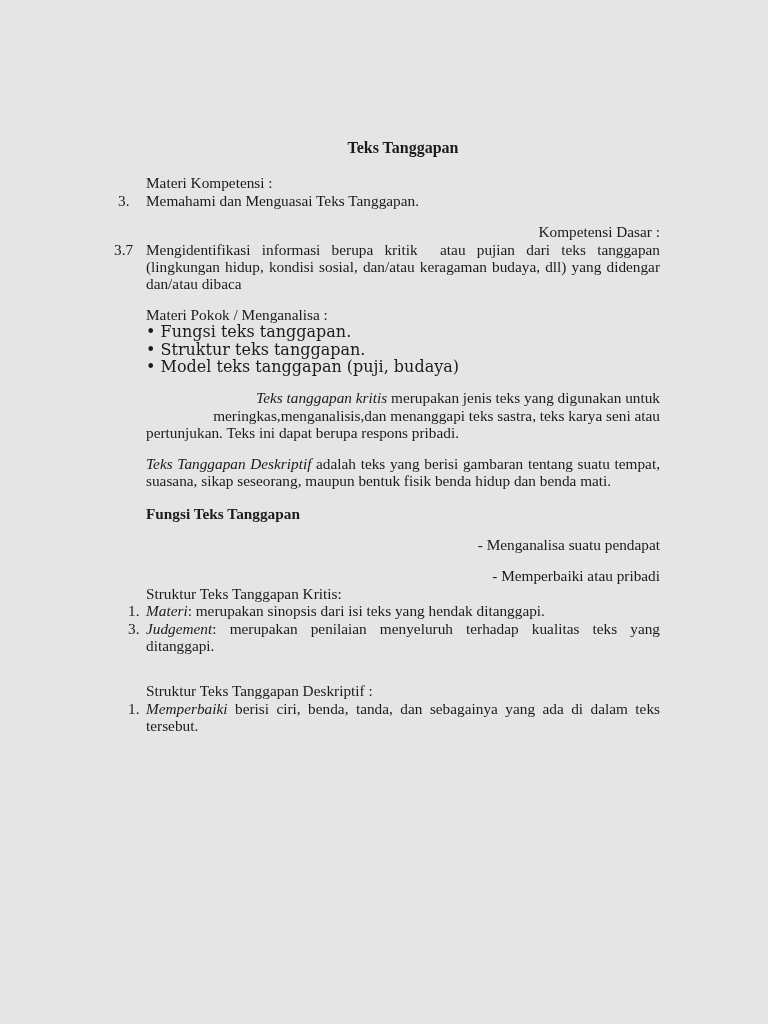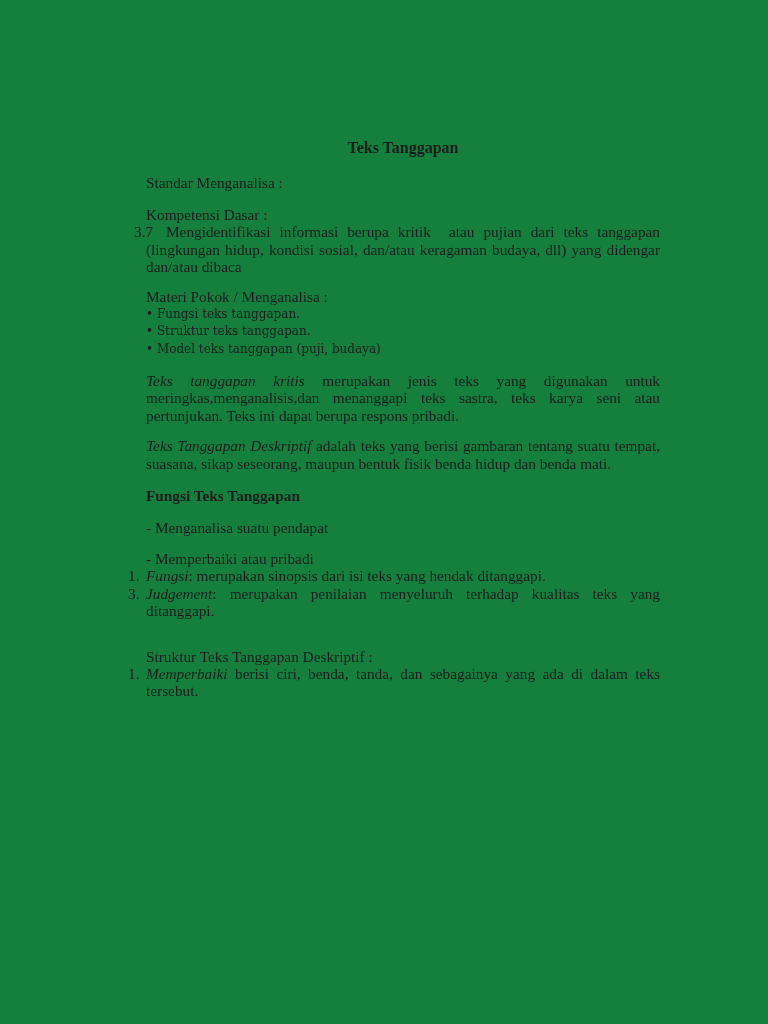--- a/index.html
+++ b/index.html
@@ -4,21 +4,21 @@
 <style>
   html, body { margin: 0; padding: 0; }
   body {
     width: 768px; height: 1024px;
     background: #ffffff;
     font-family: "Liberation Serif", serif;
   }
   .page {
     position: relative;
     width: 768px; height: 1024px;
-    background: #15803d;
+    background: #e5e5e5;
     color: #1b1b1b;
     overflow: hidden;
   }
   .content {
     position: absolute;
     left: 146px; top: 139px;
     width: 514px;
     font-size: 15.3px;
     line-height: 17.4px;
   }
@@ -30,55 +30,57 @@
     line-height: 17.4px;
   }
   .bold { font-weight: bold; }
   .it { font-style: italic; }
   .just { text-align: justify; text-align-last: left; }
   .hang28 { padding-left: 28px; text-indent: -28px; }
   .hang32 { padding-left: 32px; text-indent: -32px; }
   .hang18 { padding-left: 18px; text-indent: -18px; }
   .num { display: inline-block; text-indent: 0; }
   .w28 { width: 28px; }
-  .w32 { width: 32px; margin-left: 20px; }
+  .w32 { width: 32px; }
   .w18 { width: 18px; }
-  .alt-font { font-family: "DejaVu Serif", serif; font-size: 12px; }
+  .alt-font { font-family: "DejaVu Serif", serif; font-size: 16px; }
   .mt13 { margin-top: 13px !important; }
-  .mt14 { margin-top: 14px !important; }
+  .mt14 { margin-top: 14px !important; text-align: right; }
   .mt15 { margin-top: 15px !important; }
   .mt18 { margin-top: 18px !important; }
   .mt28 { margin-top: 28px !important; }
 </style>
 </head>
 <body>
 
 <div class="page">
   <div class="content">
 
     <h1 class="title">Teks Tanggapan</h1>
 
-    <div class="mt18">Standar Menganalisa :</div>
+    <div class="mt18">Materi Kompetensi :</div>
+    <div class="hang28"><span class="num w28">3.</span><span>Memahami dan Menguasai Teks Tanggapan.</span></div>
 
     <div class="mt14">Kompetensi Dasar :</div>
     <div class="hang32 just"><span class="num w32">3.7</span><span>Mengidentifikasi informasi berupa kritik &nbsp;atau pujian dari teks tanggapan (lingkungan hidup, kondisi sosial, dan/atau keragaman budaya, dll) yang didengar dan/atau dibaca</span></div>
 
     <div class="mt13">Materi Pokok / Menganalisa :</div>
     <div class="alt-font">• Fungsi teks tanggapan.</div>
     <div class="alt-font">• Struktur teks tanggapan.</div>
     <div class="alt-font">• Model teks tanggapan (puji, budaya)</div>
 
     <p class="just mt14"><span class="it">Teks tanggapan kritis</span><span> merupakan jenis teks yang digunakan untuk meringkas,menganalisis,dan menanggapi teks sastra, teks karya seni atau pertunjukan. Teks ini dapat berupa respons pribadi.</span></p>
 
     <p class="just mt13"><span class="it">Teks Tanggapan Deskriptif</span><span> adalah teks yang berisi gambaran tentang suatu tempat, suasana, sikap seseorang, maupun bentuk fisik benda hidup dan benda mati.</span></p>
 
     <div class="bold mt15">Fungsi Teks Tanggapan</div>
     <div class="mt14">- Menganalisa suatu pendapat</div>
     <div class="mt14">- Memperbaiki atau pribadi</div>
 
-    <div class="hang18 just"><span class="num w18">1.</span><span class="it">Fungsi</span><span>: merupakan sinopsis dari isi teks yang hendak ditanggapi.</span></div>
+    <div>Struktur Teks Tanggapan Kritis:</div>
+    <div class="hang18 just"><span class="num w18">1.</span><span class="it">Materi</span><span>: merupakan sinopsis dari isi teks yang hendak ditanggapi.</span></div>
     <div class="hang18 just"><span class="num w18">3.</span><span class="it">Judgement</span><span>: merupakan penilaian menyeluruh terhadap kualitas teks yang ditanggapi.</span></div>
 
     <div class="mt28">Struktur Teks Tanggapan Deskriptif :</div>
     <div class="hang18 just"><span class="num w18">1.</span><span class="it">Memperbaiki</span><span> berisi ciri, benda, tanda, dan sebagainya yang ada di dalam teks tersebut.</span></div>
 
   </div>
 </div>
 
 </body></html>

